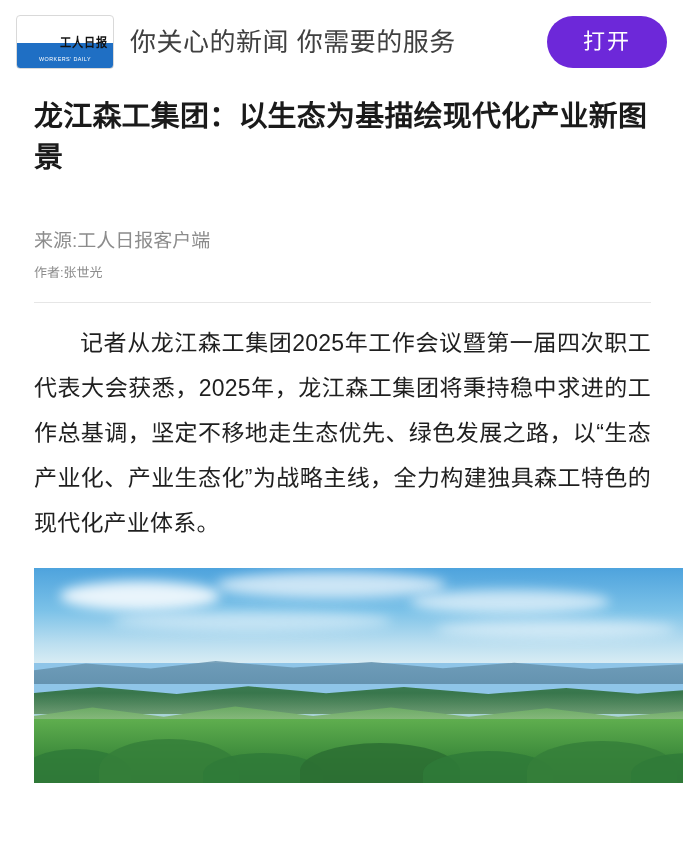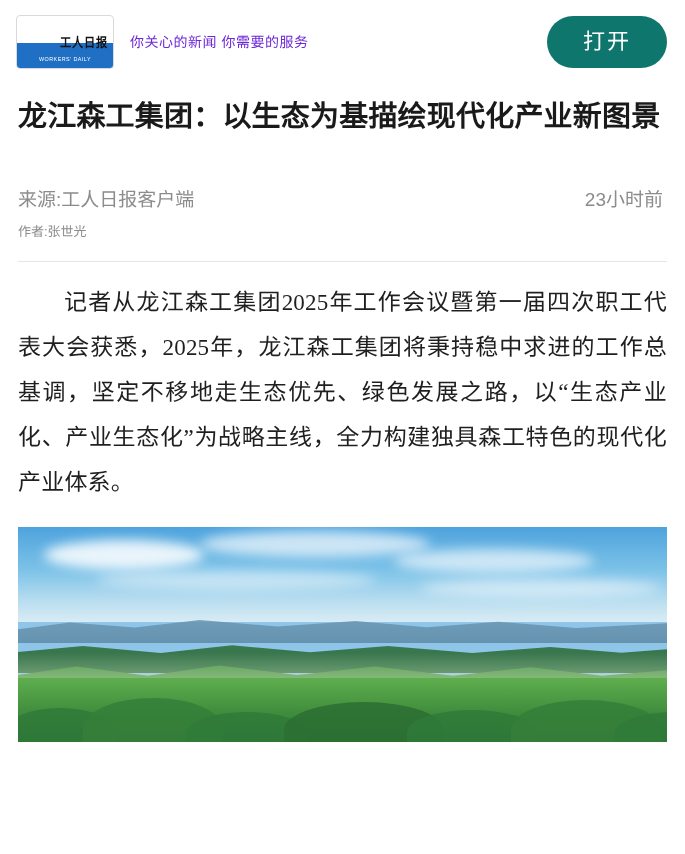--- a/index.html
+++ b/index.html
@@ -57,47 +57,47 @@
     text-align: center;
     font-size: 6px;
     color: #ffffff;
     letter-spacing: 0.5px;
     white-space: nowrap;
     transform: scaleX(0.9);
   }
   .app-slogan {
     flex: 1 1 auto;
     padding-left: 16px;
-    font-size: 14px;
-    color: #6d28d9;
+    font-size: 26px;
+    color: #404040;
     line-height: 28px;
     letter-spacing: 0.5px;
     white-space: nowrap;
     overflow: hidden;
   }
   .open-btn {
     flex: 0 0 auto;
-    background: #0f766e;
+    background: #6d28d9;
     color: #ffffff;
     font-size: 22px;
     letter-spacing: 2px;
     border: none;
     border-radius: 26px;
     width: 120px;
     height: 52px;
     line-height: 52px;
     text-align: center;
     cursor: pointer;
     padding: 0;
     font-family: inherit;
   }
 
   
   .article {
-    padding: 0 18px;
+    padding: 0 34px;
     box-sizing: border-box;
   }
   .headline {
     font-size: 29px;
     line-height: 41px;
     font-weight: 700;
     color: #1a1a1a;
     letter-spacing: 0.2px;
     margin: 14px 0 18px 0;
   }
@@ -131,21 +131,20 @@
 
   .body-text {
     font-size: 23px;
     line-height: 45px;
     color: #1f1f1f;
     text-align: justify;
     text-justify: inter-ideograph;
     margin: 18px 0 22px 0;
     text-indent: 2em;
     letter-spacing: 0.2px;
-    font-family: Liberation Serif, serif;
   }
 
   
   .photo {
     position: relative;
     width: 649px;
     height: 215px;
     margin: 0 0 0 0;
     overflow: hidden;
     background: #8fc5e8;
@@ -227,21 +226,20 @@
 
   <button class="open-btn">打开</button>
 </div>
 
 <div class="article">
 
   <h1 class="headline">龙江森工集团：以生态为基描绘现代化产业新图景</h1>
 
   <div class="meta-row">
     <span class="meta-source">来源:工人日报客户端</span>
-    <span class="meta-time">23小时前</span>
   </div>
 
   <div class="meta-author">作者:张世光</div>
 
   <hr class="divider">
 
   <p class="body-text">记者从龙江森工集团2025年工作会议暨第一届四次职工代表大会获悉，2025年，龙江森工集团将秉持稳中求进的工作总基调，坚定不移地走生态优先、绿色发展之路，以“生态产业化、产业生态化”为战略主线，全力构建独具森工特色的现代化产业体系。</p>
 
   <div class="photo">
     <div class="sky"></div>

